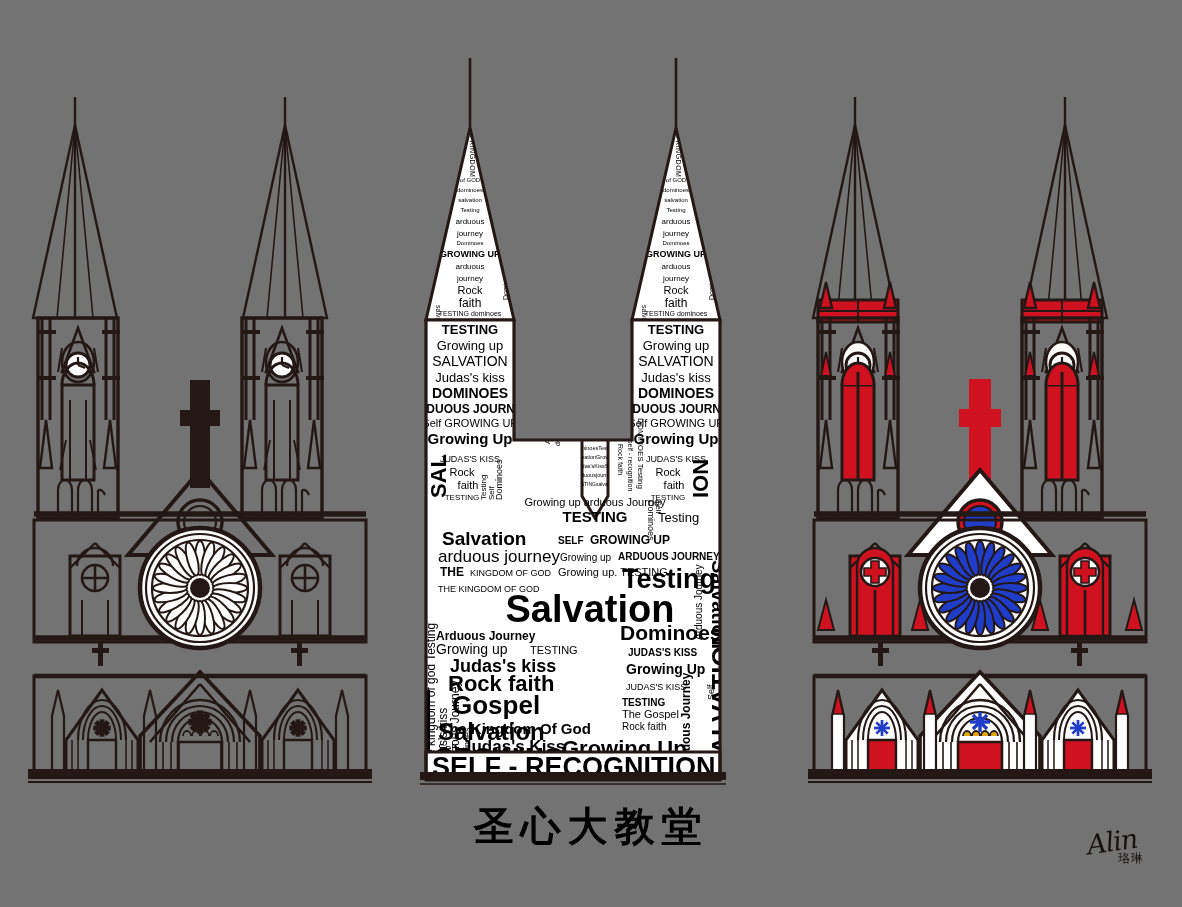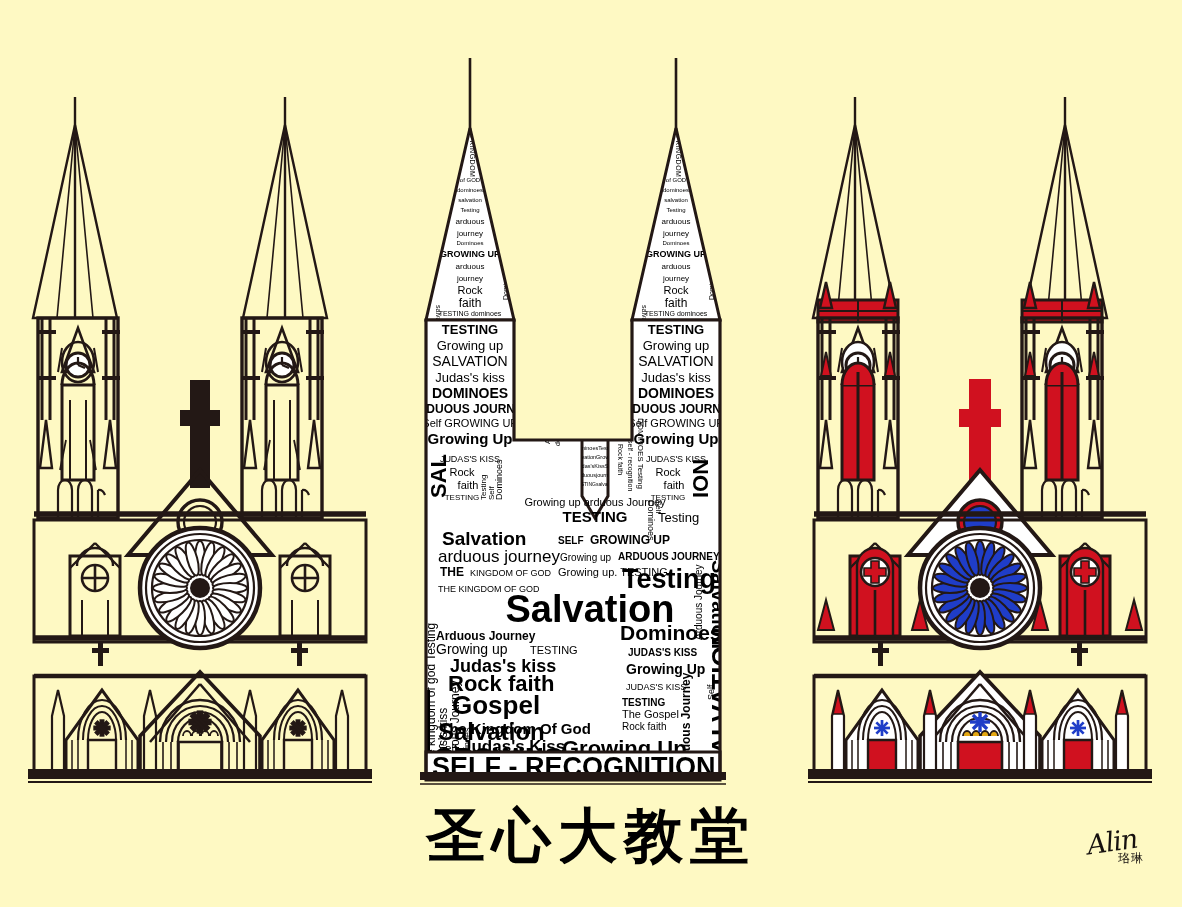--- a/index.html
+++ b/index.html
@@ -2,34 +2,34 @@
 <html><head>
 <meta charset="utf-8">
 <title>圣心大教堂</title>
 <style>
   html,body{margin:0;padding:0;background:#ffffff;}
   body{
     width:1182px;height:907px;
     font-family:"Liberation Sans","DejaVu Sans",sans-serif;
     overflow:hidden;position:relative;
   }
-  #stage{position:relative;width:1182px;height:907px;background:#fef9c3;}
+  #stage{position:relative;width:1182px;height:907px;background:#737373;}
   .cath{position:absolute;top:0;}
   #cath-left{left:0;width:400px;height:820px;}
   #cath-mid{left:390px;width:400px;height:820px;}
   #cath-right{left:780px;width:400px;height:820px;}
   svg{display:block;}
   #title-wrap{
     position:absolute;left:0;top:806px;width:1182px;
     text-align:center;
   }
   #title{
     display:inline-block;
     font-family:"DejaVu Sans","Liberation Sans",sans-serif;
-    font-size:59px;font-weight:700;color:#000000;
+    font-size:40px;font-weight:700;color:#000000;
     letter-spacing:7px;line-height:1;
   }
   #sig{
     position:absolute;left:1052px;top:828px;width:120px;height:58px;
     text-align:center;
   }
   #sig-name{
     font-family:"DejaVu Serif","Liberation Serif",serif;
     font-style:italic;font-size:27px;color:#16110f;
     line-height:1;letter-spacing:-1px;

